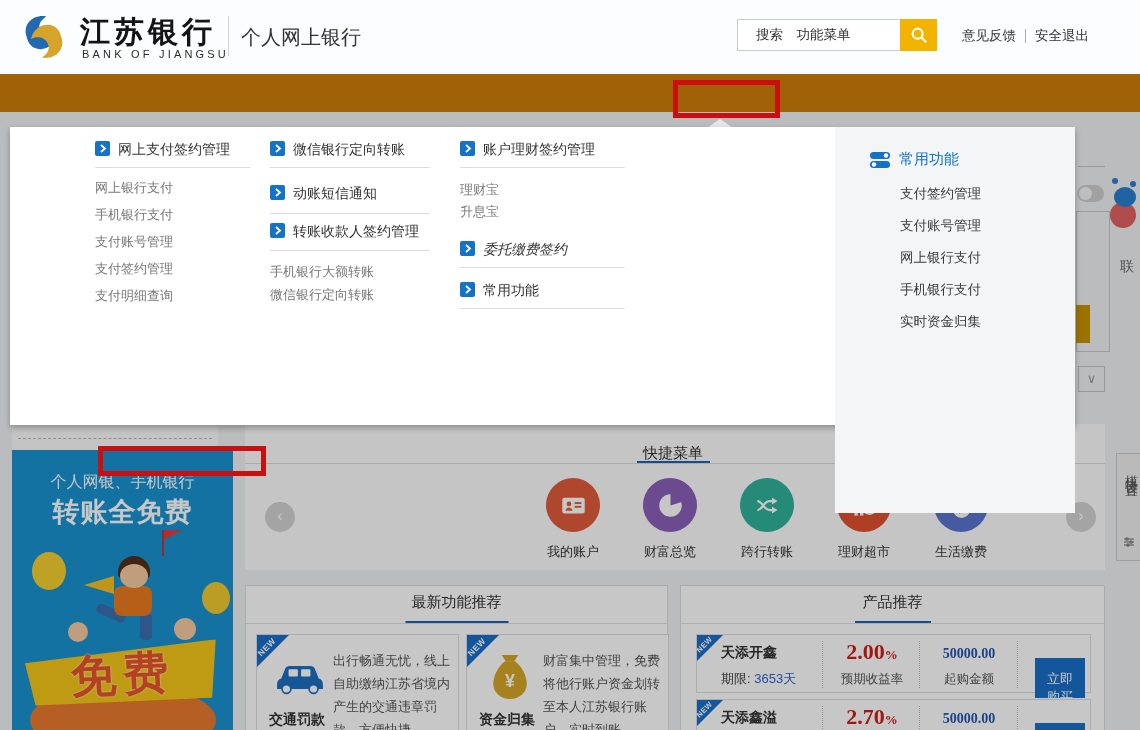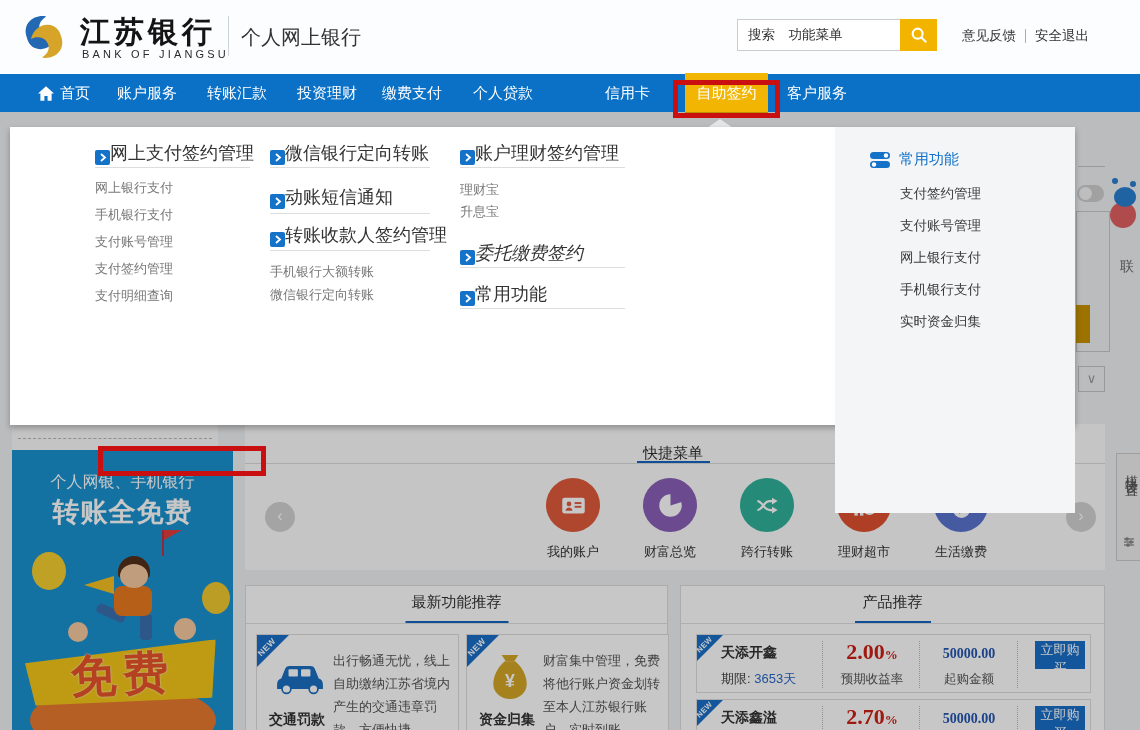--- a/index.html
+++ b/index.html
@@ -9,21 +9,21 @@
   
   .header { position:absolute; left:0; top:0; width:1140px; height:74px; background:#fcfdfe; }
   .logo-mark { position:absolute; left:18px; top:11px; width:52px; height:52px; }
   .logo-cn { position:absolute; left:80px; top:12px; font-size:30px; font-weight:bold; color:#141414;
              font-family:"Liberation Serif", serif; letter-spacing:4px; }
   .logo-en { position:absolute; left:82px; top:48px; font-size:11px; color:#2b2b2b; letter-spacing:3.2px; }
   .header-divider { position:absolute; left:228px; top:16px; width:1px; height:40px; background:#ccd4dc; }
   .portal-title { position:absolute; left:241px; top:24px; font-size:20px; color:#333; }
   .search-wrap { position:absolute; left:737px; top:19px; width:200px; height:32px; }
   .search-input { position:absolute; left:0; top:0; width:163px; height:32px; border:1px solid #c9cdd2;
-                  border-right:none; font-size:13.5px; color:#333; padding-left:10px; outline:none;
+                  border-right:none; font-size:13.5px; color:#333; padding-left:18px; outline:none;
                   font-family:"Liberation Sans", sans-serif; background:#fff; }
   .search-btn { position:absolute; left:163px; top:0; width:37px; height:32px; background:#f3b400;
                 border:none; cursor:pointer; display:flex; align-items:center; justify-content:center; }
   .top-links { position:absolute; left:962px; top:27px; display:flex; align-items:center; gap:9px;
                font-size:13.5px; color:#333; }
   .top-links .sep { width:1px; height:14px; background:#aab; }
   .top-links span { cursor:pointer; }
 
   
   .nav { position:absolute; left:0; top:74px; width:1140px; height:38px; background:#0b71c7; z-index:3; }
@@ -110,22 +110,22 @@
   .prod-term b { color:#2a66c8; font-weight:normal; }
   .prod-vsep { position:absolute; top:6px; width:0; height:47px; border-left:1px dotted #bbb; }
   .pv0{left:125px} .pv1{left:222px} .pv2{left:320px}
   .prod-rate { position:absolute; left:128px; top:4px; width:94px; text-align:center; color:#cc2015;
                font-size:22px; font-weight:bold; font-family:"Liberation Serif", serif; }
   .prod-rate .pct { font-size:13px; }
   .prod-rate-label { position:absolute; left:128px; top:36px; width:94px; text-align:center; font-size:12.5px; color:#555; }
   .prod-amount { position:absolute; left:224px; top:11px; width:96px; text-align:center; color:#2456b0;
                  font-size:14px; font-weight:bold; font-family:"Liberation Serif", serif; }
   .prod-amount-label { position:absolute; left:224px; top:36px; width:96px; text-align:center; font-size:12.5px; color:#555; }
-  .buy-btn { position:absolute; left:338px; top:6px; width:50px; height:28px; background:#1a6fc8; color:#fff;
-             border:none; font-size:13px; cursor:pointer; font-family:"Liberation Sans", sans-serif; padding:0; }
+  .buy-btn { position:absolute; left:338px; top:23px; width:50px; height:40px; background:#1a6fc8; color:#fff;
+             border:none; font-size:13px; cursor:pointer; font-family:"Liberation Sans", sans-serif; padding:12px; }
 
   
   .re-line { position:absolute; left:1078px; top:54px; width:27px; height:1px; background:#c6c6c6; }
   .re-toggle { position:absolute; left:1077px; top:73px; width:27px; height:17px; border-radius:9px; background:#cfcfcf; }
   .re-toggle::before { content:""; position:absolute; left:2px; top:2px; width:13px; height:13px; border-radius:50%; background:#f4f4f4; }
   .re-box { position:absolute; left:1076px; top:99px; width:34px; height:141px; border:1px solid #c8c8c8; }
   .re-gold { position:absolute; left:1076px; top:193px; width:14px; height:38px; background:#c89200; }
   .re-chev { position:absolute; left:1078px; top:254px; width:27px; height:26px; border:1px solid #c4c4c4;
              color:#999; font-size:13px; text-align:center; line-height:24px; }
   .robot { position:absolute; left:1108px; top:66px; width:34px; height:70px; }
@@ -141,21 +141,21 @@
   .module-tab .micon { position:absolute; left:6px; top:82px; }
 
   
   .overlay { position:absolute; left:0; top:0; width:1140px; height:618px; background:rgba(0,0,0,0.22); z-index:5; }
 
   
   .dropdown-notch { position:absolute; left:707px; top:7px; width:0; height:0; z-index:6;
                     border-left:13px solid transparent; border-right:13px solid transparent; border-bottom:9px solid #e6e6e6; }
   .dropdown { position:absolute; left:10px; top:15px; width:1065px; height:298px; background:#fff; z-index:6;
               box-shadow:0 3px 6px rgba(0,0,0,0.28); }
-  .dd-header { position:absolute; display:flex; align-items:flex-end; font-size:18px; color:#333; cursor:pointer; white-space:nowrap; }
+  .dd-header { position:absolute; display:flex; align-items:flex-start; gap:8px; font-size:14px; color:#333; cursor:pointer; white-space:nowrap; }
   .dd-div { position:absolute; height:1px; background:#ddd; }
   .dd-item { position:absolute; font-size:13px; color:#777; cursor:pointer; white-space:nowrap; }
   .c1{left:85px} .c2{left:260px} .c3{left:450px}
   .dd-common { position:absolute; left:825px; top:0; width:240px; height:386px; background:#f4f5f7;text-decoration:underline; }
   .common-title { position:absolute; left:35px; top:23px; display:flex; align-items:center; gap:9px;
                   font-size:15px; color:#1472c8; cursor:pointer; }
   .common-item { position:absolute; left:65px; font-size:13.5px; color:#3a3a3a; cursor:pointer; white-space:nowrap; }
 
   
   .anno { position:absolute; border:5px solid #c90f0f; z-index:9; pointer-events:none; }
@@ -187,36 +187,20 @@
       </button>
     </div>
 
     <div class="top-links">
       <span>意见反馈</span>
       <i class="sep"></i>
       <span>安全退出</span>
     </div>
   </div>
 
-  <div class="nav">
-    <div class="nav-item nav-home">
-      <svg width="16" height="15" viewBox="0 0 20 18" fill="#fff">
-        <path d="M10 0 L20 9 H17 V18 H12 V12 H8 V18 H3 V9 H0 Z"></path>
-      </svg>
-      <span>首页</span>
-    </div>
-    <div class="nav-item ni1">账户服务</div>
-    <div class="nav-item ni2">转账汇款</div>
-    <div class="nav-item ni3">投资理财</div>
-    <div class="nav-item ni4">缴费支付</div>
-    <div class="nav-item ni5">个人贷款</div>
-    <div class="nav-item ni6">信用卡</div>
-    <div class="nav-item nav-active">自助签约</div>
-    <div class="nav-item ni8">客户服务</div>
-  </div>
 
   <div class="content">
 
     <div class="sidebar-remnant">
       <div class="remnant-textline"></div>
       <div class="remnant-dash"></div>
     </div>
 
     <div class="banner">
       <div class="banner-l1">个人网银、手机银行</div>

